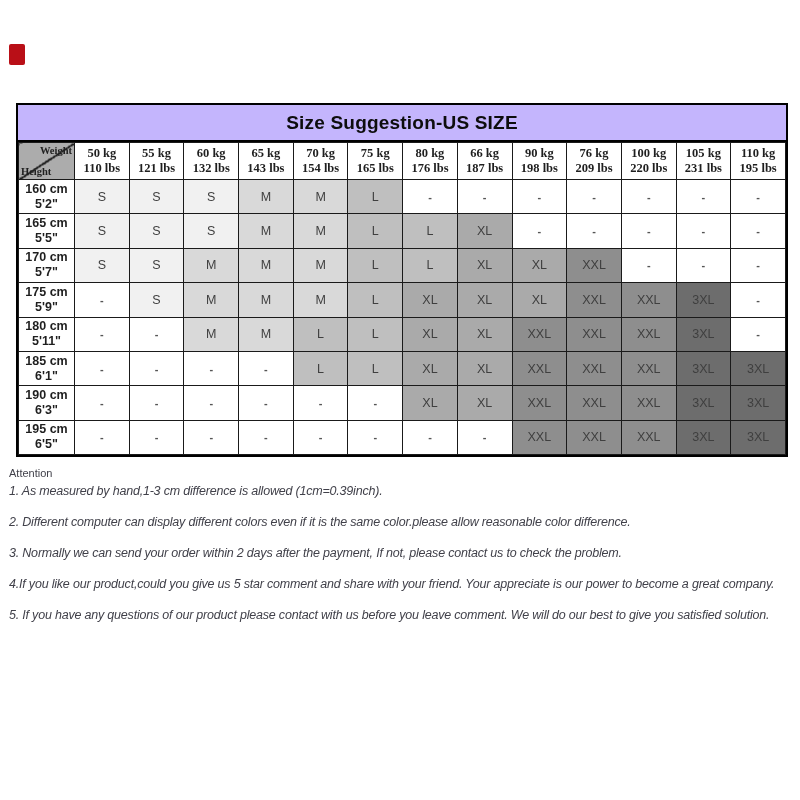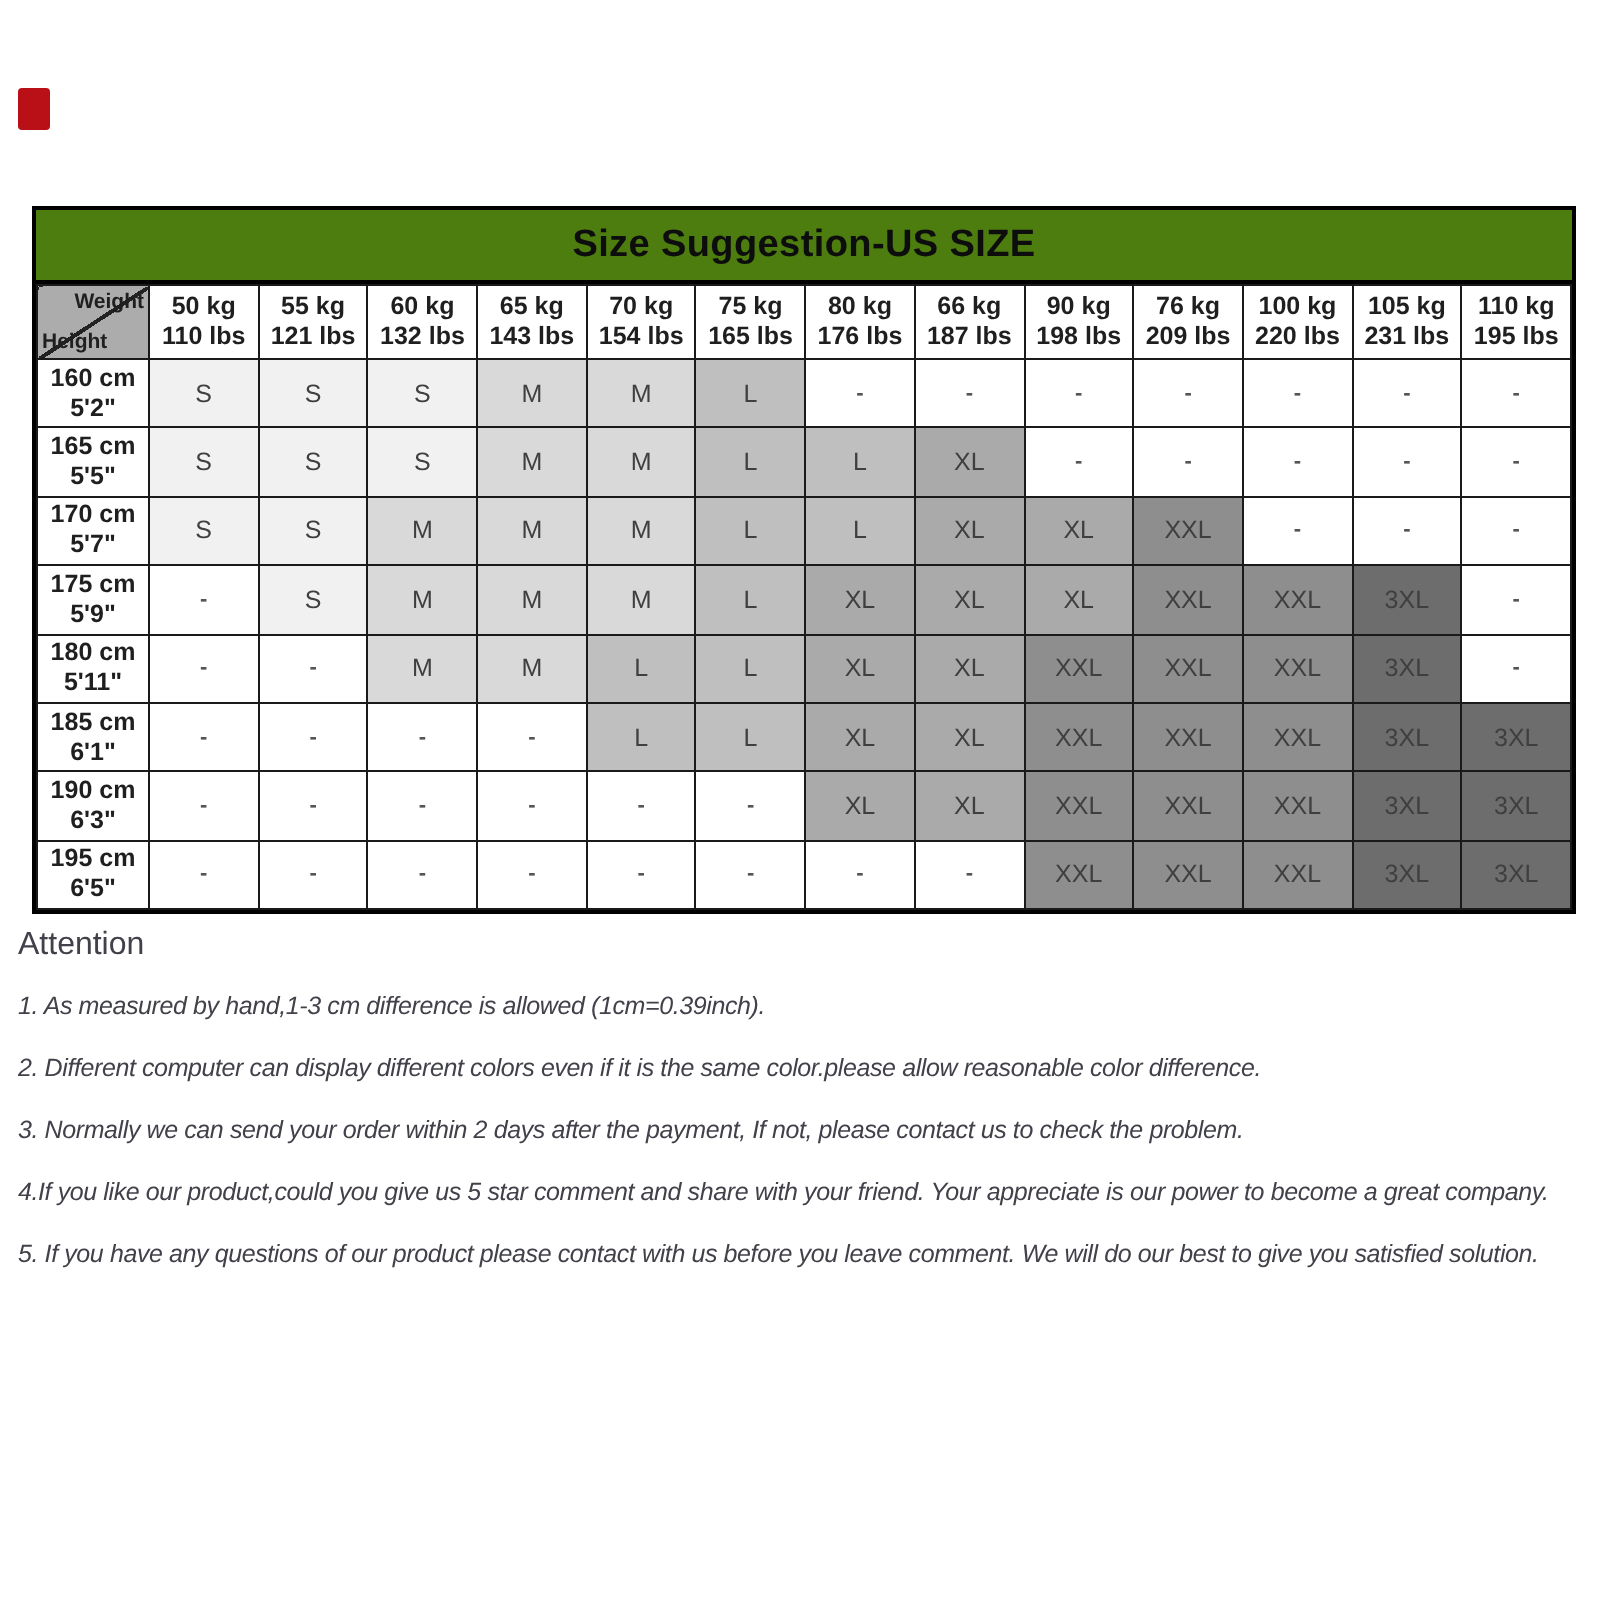--- a/index.html
+++ b/index.html
@@ -21,21 +21,21 @@
     display:flex;align-items:center;justify-content:center;
     font-size:19px;font-weight:bold;color:#0d0d0d;letter-spacing:0.2px;
   }
   table.size-grid{
     flex:1 1 auto;border-collapse:collapse;table-layout:fixed;width:100%;
   }
   table.size-grid th, table.size-grid td{
     border:1px solid #1a1a1a;padding:0;text-align:center;vertical-align:middle;
   }
   col.c-height{width:56px;}
-  thead tr{height:37px;}
+  thead tr{height:37px;font-family:Liberation Serif, serif;}
   th.corner{
     position:relative;background:#acacac;
     background-image:linear-gradient(to bottom right,
       rgba(0,0,0,0) calc(50% - 1px), #222 calc(50% - 1px),
       #222 calc(50% + 1px), rgba(0,0,0,0) calc(50% + 1px));
     border-right:2px solid #000;border-bottom:2px solid #000;
   }
   th.corner .corner-weight{
     position:absolute;top:2px;right:2px;font-size:10.5px;font-weight:600;color:#1f1f1f;
   }
@@ -51,36 +51,36 @@
     line-height:15px;border-right:2px solid #000;
   }
   td.size-cell{
     font-size:12.5px;font-weight:400;color:#3f3f3f;
   }
   td.size-cell.dash{color:#555;font-weight:700;font-size:11px;}
   .notes{
     position:absolute;left:9px;top:465px;width:784px;
   }
   .notes-heading{
-    margin:0 0 15px 0;font-size:16px;line-height:16px;color:#41414a;
+    margin:0 0 3px 0;font-size:11px;line-height:16px;color:#41414a;
   }
   .note{
     margin:0 0 17px 0;font-size:12.5px;line-height:14px;color:#41414a;
     letter-spacing:-0.2px;white-space:nowrap;font-style:italic;
   }
 </style>
 </head>
 <body>
 
 <div>
 
   <div class="red-badge" style="background: rgb(185, 15, 23);"></div>
 
   <div class="table-wrap">
-    <div class="table-title" style="background: #4d7c0f;">Size Suggestion-US SIZE</div>
+    <div class="table-title" style="background: #c4b5fd;">Size Suggestion-US SIZE</div>
     <table class="size-grid">
       <colgroup>
         <col class="c-height">
       </colgroup>
       <thead>
         <tr id="header-row">
           <th class="corner">
             <span class="corner-weight">Weight</span>
             <span class="corner-height">Height</span>
           </th>

